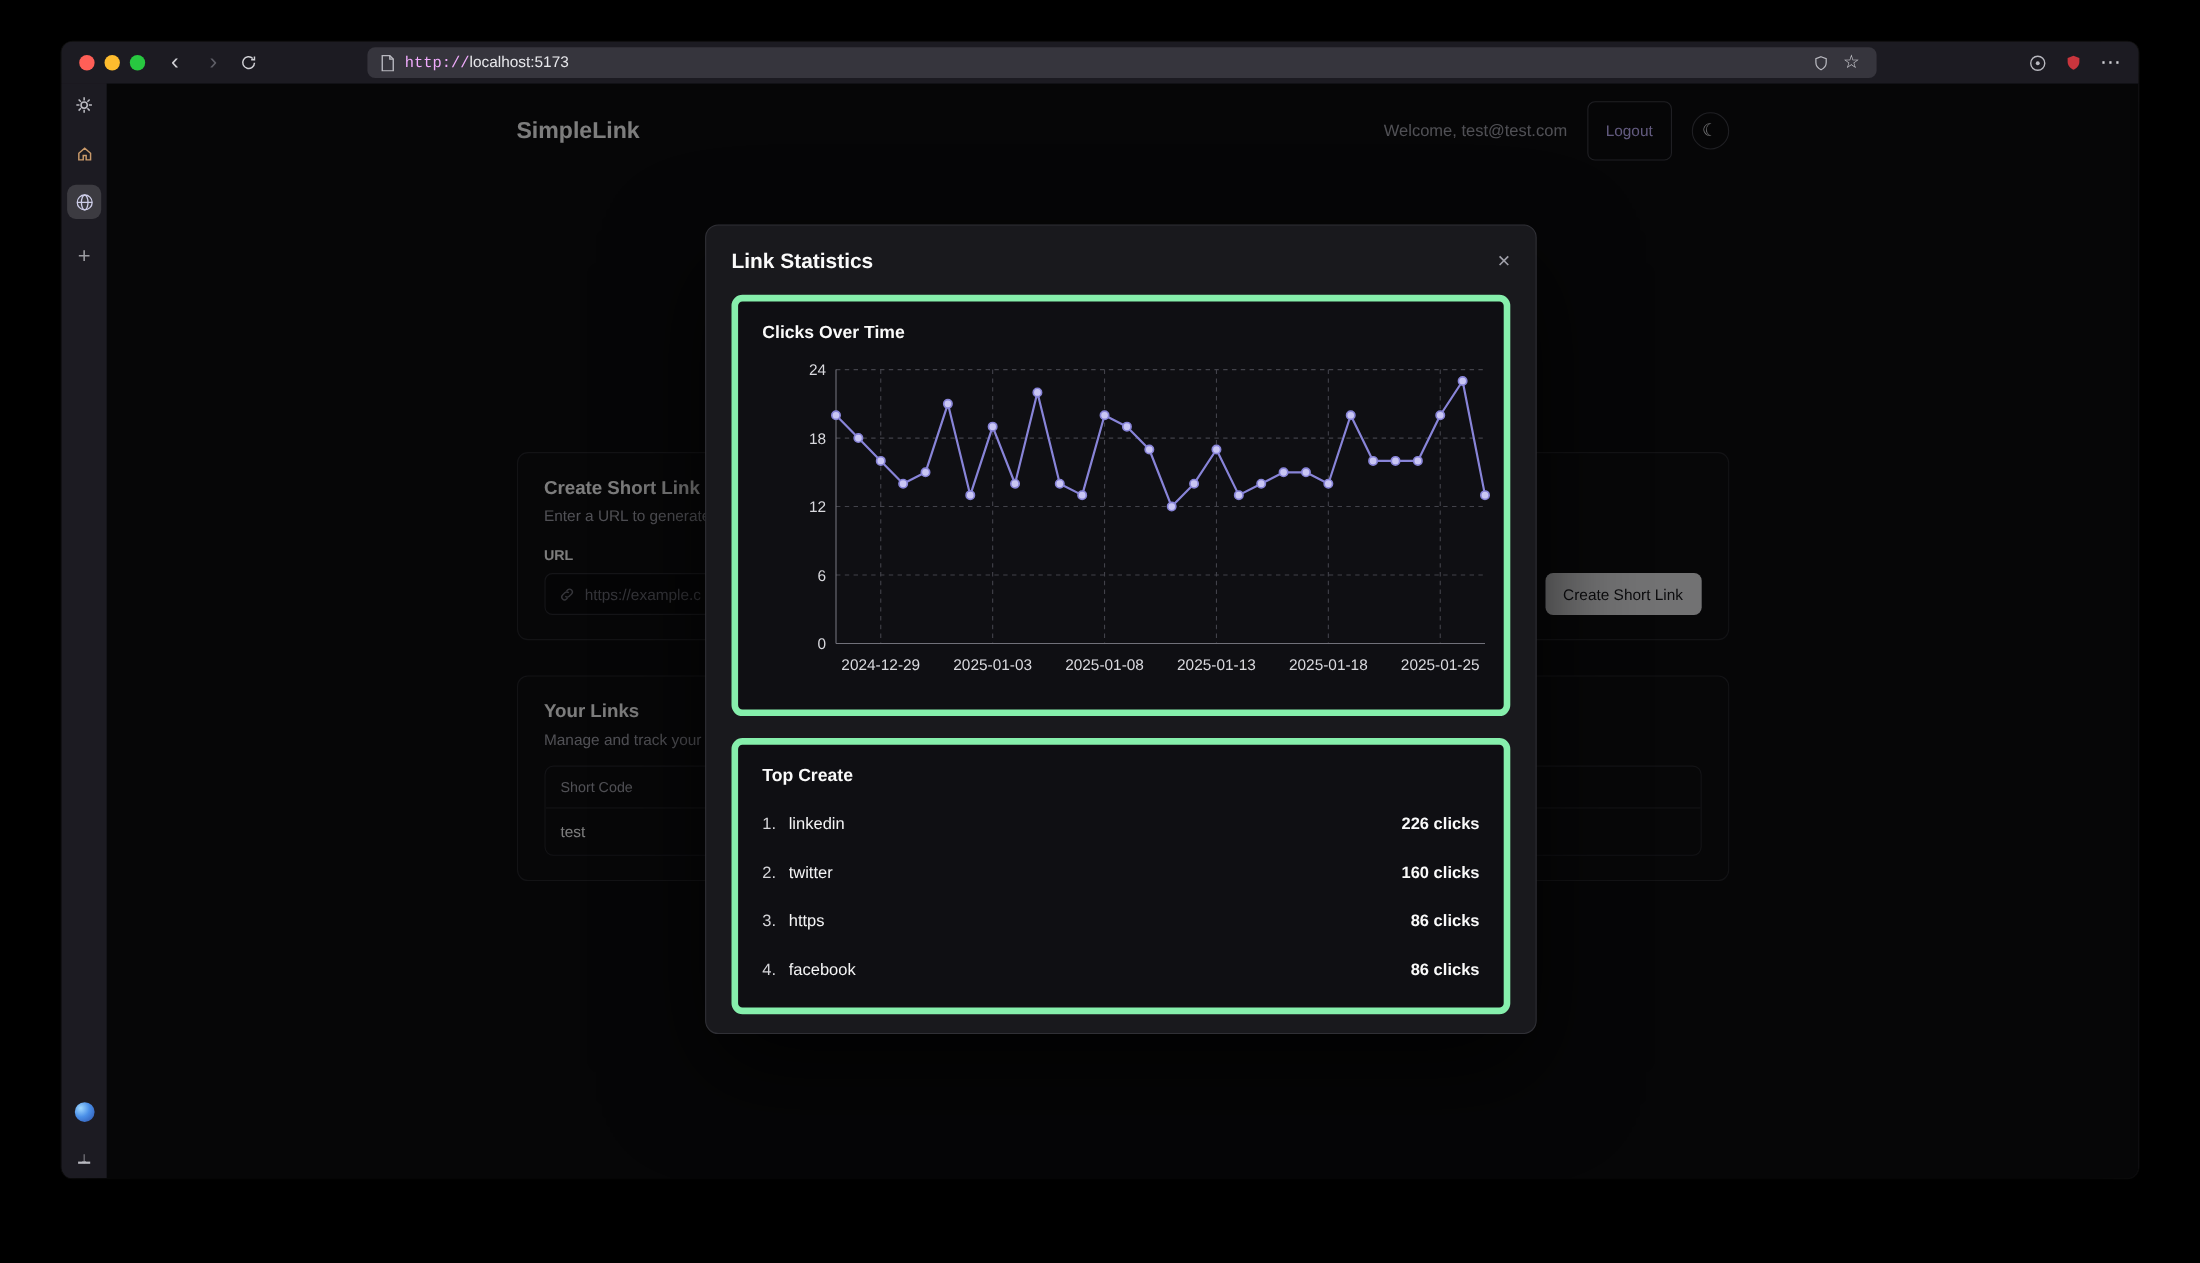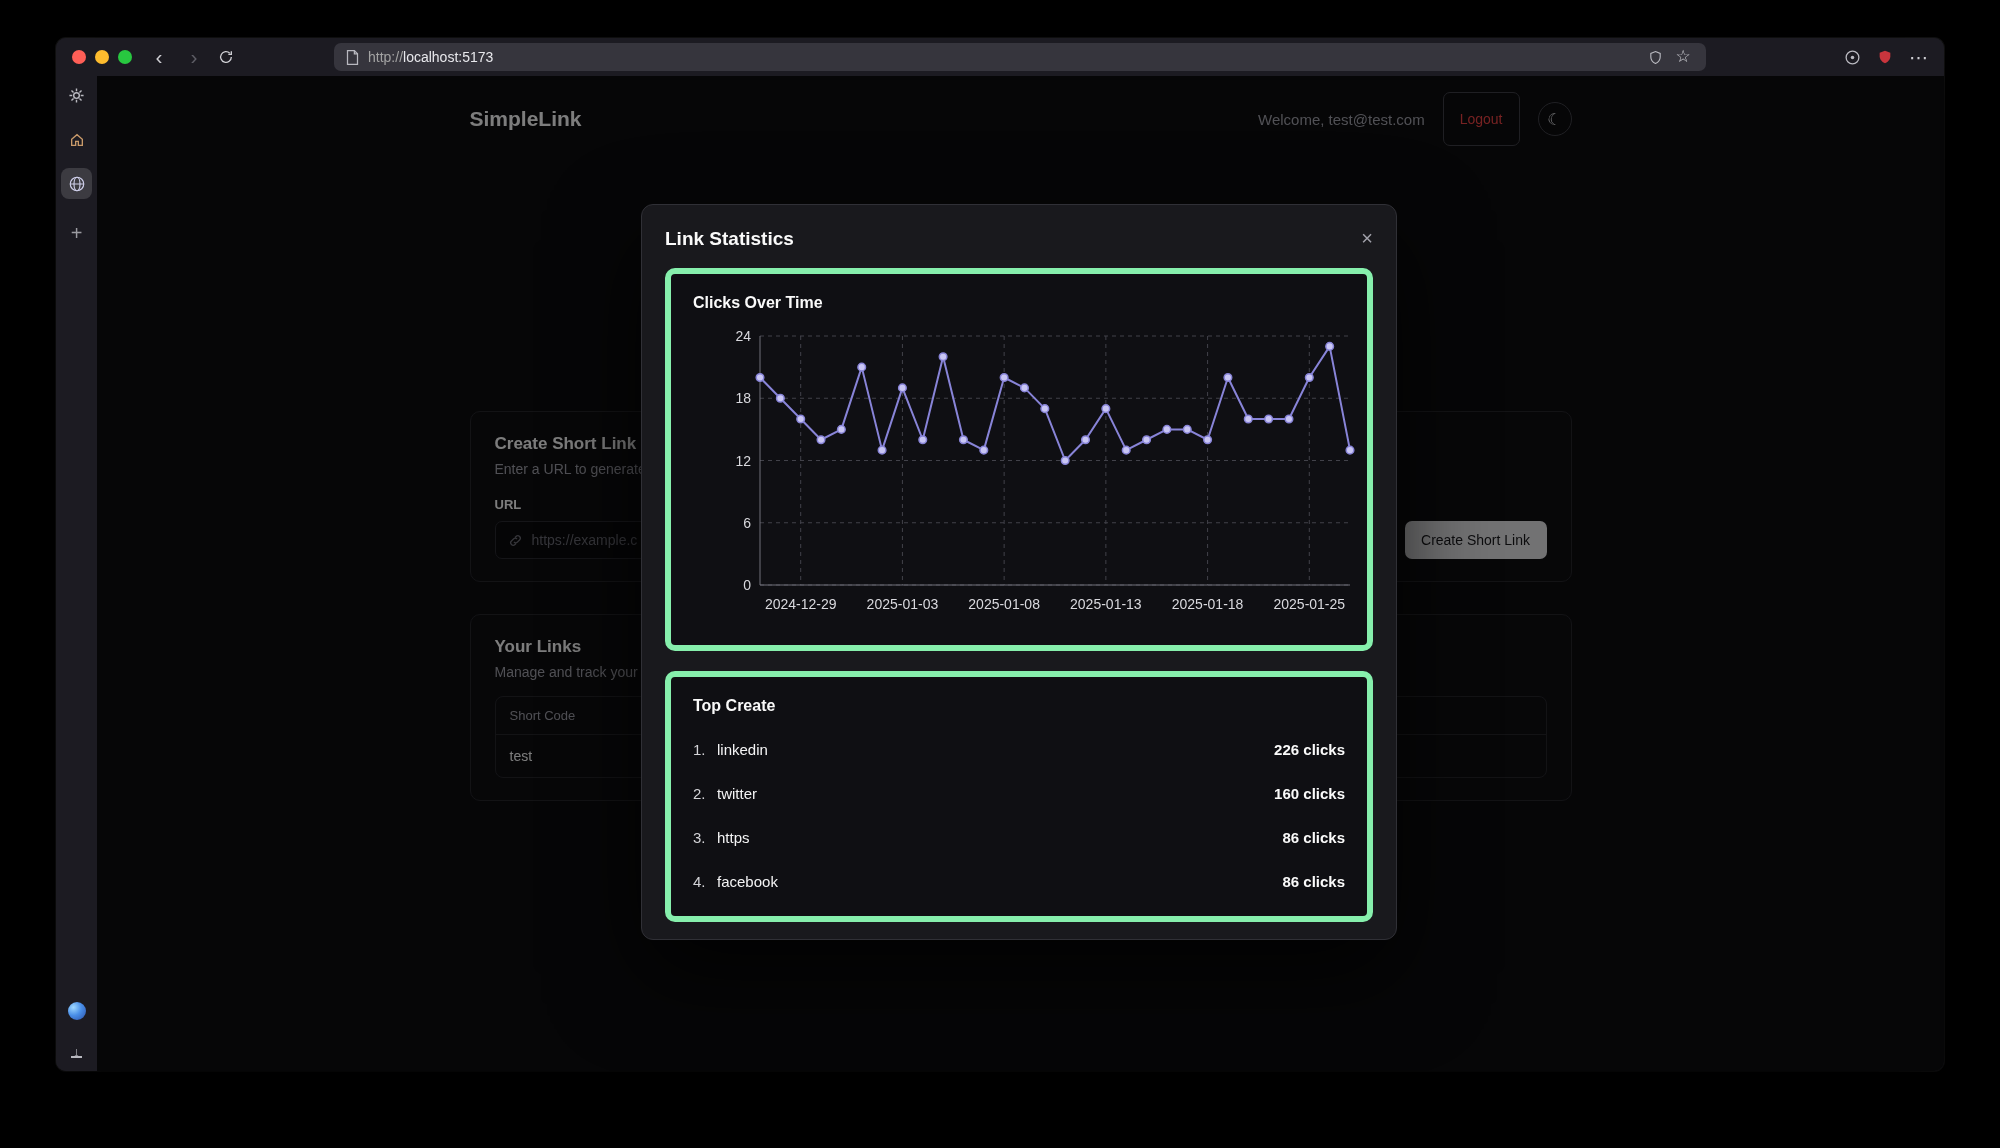--- a/index.html
+++ b/index.html
@@ -15,21 +15,21 @@
   .lights { display:flex; gap:9px; }
   .light { width:14px; height:14px; border-radius:50%; }
   .nav { display:flex; gap:13px; margin-left:16px; align-items:center; }
   .nav-btn { width:22px; text-align:center; color:#cfcfd4; font-size:21px; line-height:22px; }
   .nav-btn.dim { color:#5e5e66; }
   .icon-btn { display:flex; align-items:center; justify-content:center; }
 
   .urlbar { margin-left:100px; width:1372px; height:28px; background:#36353d; border-radius:7px;
             display:flex; align-items:center; padding:0 12px; gap:9px; }
   .url-text { font-size:14px; color:#e8e8ec; white-space:nowrap; }
-  .url-text .scheme { color:#a3a3a3; }
+  .url-text .scheme { color:#f0abfc;font-family:Liberation Mono, monospace; }
   .urlbar .spacer { flex:1; }
 
   .toolbar-right { margin-left:auto; display:flex; align-items:center; gap:16px; }
   .menu-dots { color:#cfcfd4; font-size:19px; }
 
   .window-body { display:flex; height:995px; }
 
   
   .tabstrip { width:41px; position:relative; background:#1c1b22; flex:none; }
   .side-icon { position:absolute; left:5px; width:31px; height:31px; border-radius:8px;
@@ -41,21 +41,21 @@
   .dl-wrap { display:flex; flex-direction:column; align-items:center; }
 
   
   .viewport { flex:1; position:relative; background:#0c0c0f; overflow:hidden; }
   .page { position:absolute; inset:0; }
 
   .app-header { width:1102px; margin:0 auto; padding-top:16px; display:flex; align-items:center; gap:18px; }
   .brand { font-size:21px; font-weight:bold; color:#fafafa; }
   .app-header .grow { flex:1; }
   .welcome { font-size:15px; color:#a1a1aa; }
-  .logout-btn { padding:18px 16px; border:1px solid #3f3f46; border-radius:7px; color:#ef4444;
+  .logout-btn { padding:18px 16px; border:1px solid #3f3f46; border-radius:7px; color:#c4b5fd;
                 font-size:14px; background:transparent; }
   .theme-btn { width:34px; height:34px; border:1px solid #3f3f46; border-radius:50%; color:#e4e4e7;
                display:flex; align-items:center; justify-content:center; font-size:16px; background:transparent; }
 
   .page-main { position:absolute; top:335px; left:50%; transform:translateX(-50%); width:1102px;
                display:flex; flex-direction:column; gap:32px; }
   .card { border:1px solid #26262b; border-radius:10px; background:#0e0e11; padding:22px 24px; }
   .card-title { font-size:17px; font-weight:bold; color:#fafafa; }
   .card-sub { font-size:14px; color:#a1a1aa; margin-top:7px; white-space:nowrap; }
   .field-label { font-size:13px; font-weight:bold; color:#fafafa; margin-top:20px; }

